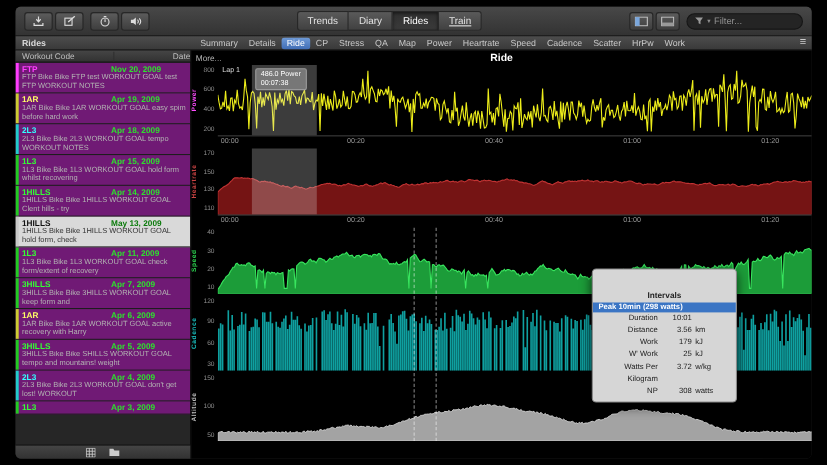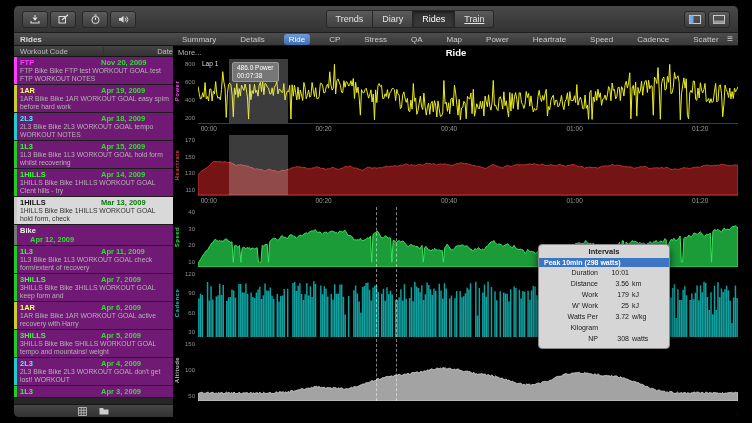--- a/index.html
+++ b/index.html
@@ -29,21 +29,21 @@
   .segbtn:first-child{border-left:1px solid #272727;border-radius:3px 0 0 3px;}
   .segbtn:last-child{border-radius:0 3px 3px 0;text-decoration:underline;}
   .segbtn.active{background:linear-gradient(#303030,#3a3a3a);box-shadow:inset 0 1px 3px rgba(0,0,0,.6);color:#fff;}
   .filter{width:106px;height:15px;border-radius:8px;background:#242424;border:1px solid #161616;
     display:flex;align-items:center;gap:3px;padding:0 6px;color:#8f8f8f;font-size:8.5px;}
   .chev{font-size:6px;color:#8f8f8f;}
   
   .headerrow{height:13px;flex:none;display:flex;align-items:center;background:linear-gradient(#4d4d4d,#393939);
     border-bottom:1px solid #161616;}
   .sbheader{width:160px;flex:none;font-size:8px;font-weight:bold;color:#dadada;padding-left:6px;}
-  .tabbar{flex:1;display:flex;align-items:center;gap:14px;overflow:hidden;padding:0 3px;}
+  .tabbar{flex:1;display:flex;align-items:center;gap:0;overflow:hidden;padding:0 3px;}
   .tab{font-size:8px;color:#c9c9c9;padding:0px 5px;border-radius:3px;white-space:nowrap;line-height:11px;cursor:pointer;}
   .tab.active{background:linear-gradient(#6f9bd8,#3f6cb4);color:#fff;}
   .hamburger{color:#ccc;font-size:10px;padding:0 5px;cursor:pointer;line-height:12px;}
   
   .bodyrow{flex:1;display:flex;min-height:0;}
   .sidebar{width:160px;flex:none;background:#262626;display:flex;flex-direction:column;border-right:1px solid #000;}
   .colheader{height:11px;flex:none;background:linear-gradient(#454545,#323232);display:flex;align-items:center;
     font-size:7.5px;color:#bfbfbf;border-bottom:1px solid #161616;}
   .colheader .c1{flex:1;padding-left:6px;}
   .colheader .c2{width:70px;flex:none;padding-left:3px;border-left:1px solid #303030;text-align:right;}
@@ -81,21 +81,21 @@
   .marker{position:absolute;top:0;bottom:0;border-left:1px dashed rgba(255,255,255,.5);}
   .laplabel{position:absolute;left:4px;top:1px;font-size:6.5px;color:#ddd;}
   .hovertip{position:absolute;left:34px;top:3px;background:rgba(128,128,128,.88);border:1px solid #9a9a9a;
     color:#fff;font-size:6.5px;line-height:8px;padding:1px 4px;border-radius:2px;white-space:nowrap;z-index:5;}
   .axisrow{height:10px;position:relative;margin-left:24px;border-top:1px solid #3c3c3c;}
   .axisrow span{position:absolute;top:1px;font-size:6.5px;color:#9a9a9a;transform:translateX(-50%);white-space:nowrap;}
   .axisrow span.first{transform:none;}
   
   .popup{position:absolute;left:364px;top:198px;width:132px;background:#d6d6d6;border:1px solid #8a8a8a;
     border-radius:4px;box-shadow:0 4px 10px rgba(0,0,0,.65);z-index:20;overflow:hidden;padding-bottom:4px;}
-  .popup-title{font-size:7.5px;font-weight:bold;color:#222;text-align:center;padding:2px 0 2px;}
+  .popup-title{font-size:7.5px;font-weight:bold;color:#222;text-align:center;padding:2px 0 2px;margin-top:17px;}
   .popup-sel{background:#3b75c4;color:#fff;font-size:7px;font-weight:bold;padding:1px 5px;cursor:pointer;}
   .popup-row{display:grid;grid-template-columns:1fr 28px 32px;gap:3px;font-size:7px;color:#1a1a1a;
     line-height:11px;padding:0 5px;}
   .popup-row .pl{text-align:right;}
   .popup-row .pv{text-align:right;}
   .popup-row .pu{text-align:left;}
 </style>
 </head>
 <body>
 
@@ -144,20 +144,27 @@
           <rect x="0.5" y="0.5" width="11" height="8" fill="none" stroke="#ccc"></rect>
           <rect x="0.5" y="0.5" width="4" height="8" fill="#7aa7dd"></rect>
           </svg>
       </button>
       <button class="tbtn small">
         <svg width="12" height="9" viewBox="0 0 12 9">
           <rect x="0.5" y="0.5" width="11" height="8" fill="none" stroke="#ccc"></rect>
           <rect x="0.5" y="5.5" width="11" height="3" fill="#999"></rect>
           </svg>
       </button>
+    </div>
+    <div class="filter">
+      <svg width="9" height="8" viewBox="0 0 10 9">
+        <path d="M1 1h8L6.5 4.5V8L4.5 6.8V4.5z" fill="#999"></path>
+        </svg>
+      <span class="chev">▾</span>
+      <span>Filter...</span>
     </div>
   </div>
 
   <div class="headerrow">
     <div class="sbheader">Rides</div>
     <div class="tabbar">
         <div class="tab">Summary</div>
         <div class="tab">Details</div>
         <div class="tab active">Ride</div>
         <div class="tab">CP</div>
@@ -231,32 +238,23 @@
                 <span class="edate">Apr 14, 2009</span>
               </div>
               <div class="edetail">1HILLS Bike Bike 1HILLS WORKOUT GOAL Clent hills - try</div>
             </div>
           </div>
           <div class="entry selected">
             <div class="strip" style="background: rgb(201, 201, 201);"></div>
             <div class="erows">
               <div class="erow">
                 <span class="code" style="color: rgb(17, 17, 17);">1HILLS</span>
-                <span class="edate">Mar 13, 2009</span>
+                <span class="edate">May 13, 2009</span>
               </div>
               <div class="edetail">1HILLS Bike Bike 1HILLS WORKOUT GOAL hold form, check</div>
-            </div>
-          </div>
-          <div class="entry">
-            <div class="strip" style="background: rgb(119, 119, 119);"></div>
-            <div class="erows">
-              <div class="erow">
-                <span class="code" style="color: rgb(238, 238, 238);">Bike</span>
-              </div>
-              <div class="erow2">Apr 12, 2009</div>
             </div>
           </div>
           <div class="entry">
             <div class="strip" style="background: rgb(34, 204, 34);"></div>
             <div class="erows">
               <div class="erow">
                 <span class="code" style="color: rgb(51, 255, 51);">1L3</span>
                 <span class="edate">Apr 11, 2009</span>
               </div>
               <div class="edetail">1L3 Bike Bike 1L3 WORKOUT GOAL check form/extent of recovery</div>

